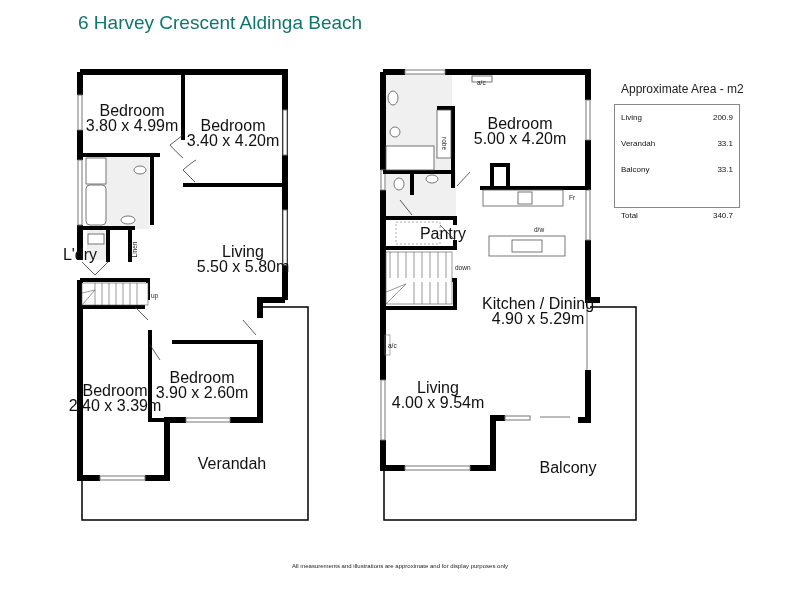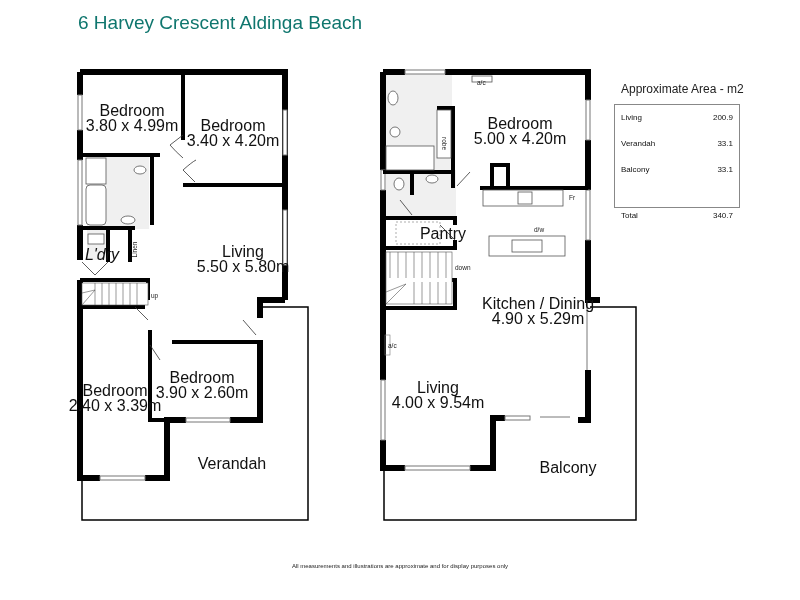--- a/index.html
+++ b/index.html
@@ -191,21 +191,21 @@
     <div>Bedroom</div>
     <div>3.90 x 2.60m</div>
   </div>
 <div class="lbl" style="left:115px;top:383px;">
     <div>Bedroom</div>
     <div>2.40 x 3.39m</div>
   </div>
 <div class="lbl" style="left:232px;top:456px;">
     <div>Verandah</div>
   </div>
-<div class="lbl" style="left:102px;top:247px;font-style:italic;">
+<div class="lbl" style="left:80px;top:247px;">
     <div>L'dry</div>
   </div>
 <div class="tiny" style="left:127px;top:246px;transform:rotate(-90deg);">Linen</div>
 <div class="tiny" style="left:151px;top:292px;">up</div>
 
 <div class="lbl" style="left:520px;top:116px;">
     <div>Bedroom</div>
     <div>5.00 x 4.20m</div>
   </div>
 <div class="lbl" style="left:538px;top:296px;">

